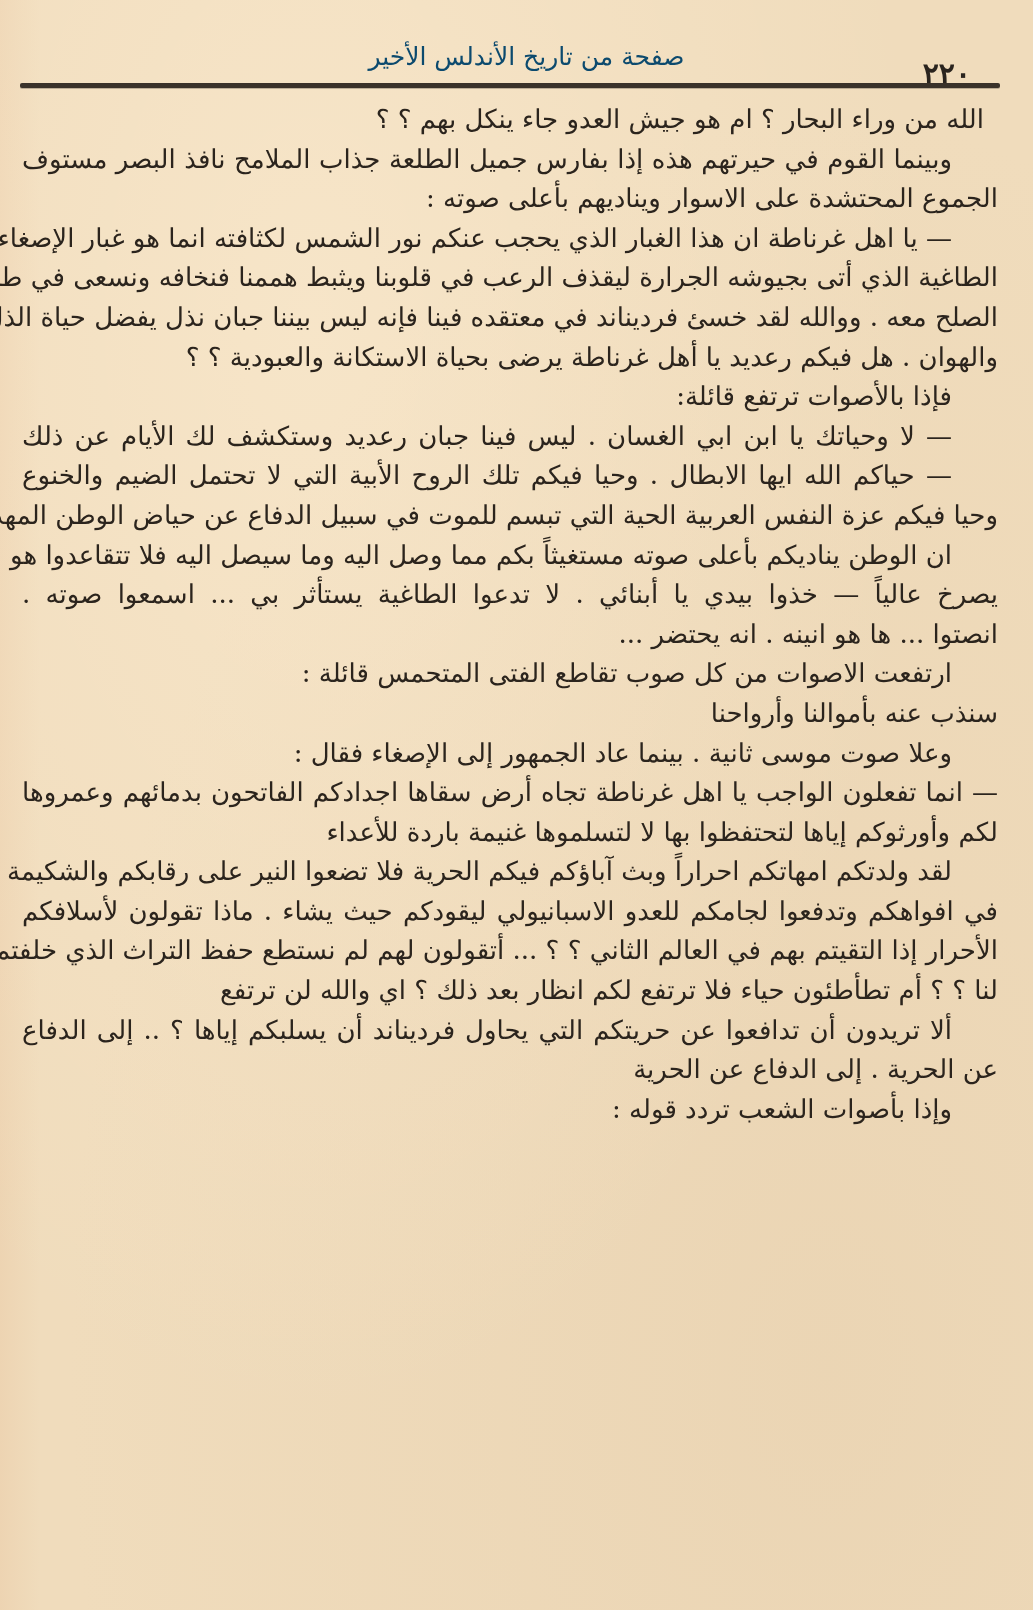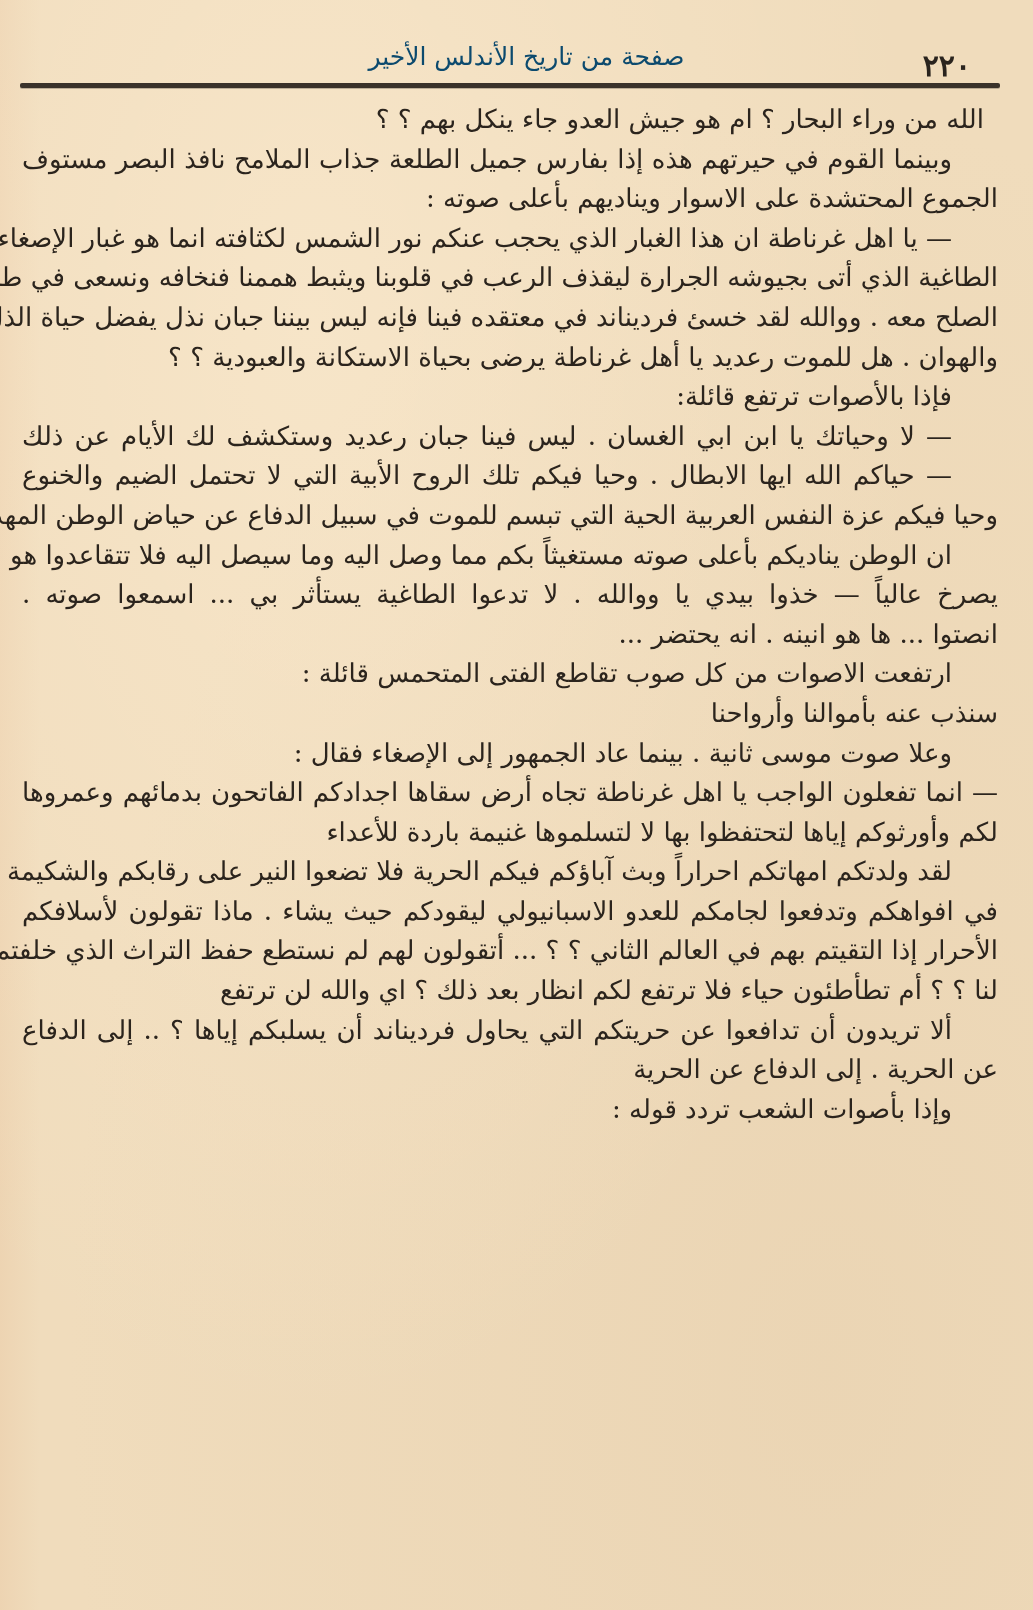--- a/index.html
+++ b/index.html
@@ -30,21 +30,21 @@
       position: absolute;
       top: 40px;
       left: 60px;
       right: 40px;
       height: 40px;
       direction: rtl;
     }
     .page-number {
       position: absolute;
       right: 22px;
-      top: 8px;
+      top: 16px;
       font-size: 30px;
       font-weight: bold;
       letter-spacing: 4px;
       color: #2a241e;
     }
     .running-title {
       position: absolute;
       left: 0;
       right: 0;
       top: 2px;
@@ -108,27 +108,27 @@
 
   <div class="head-rule"></div>
 
   <div class="body-text">
     <span class="line last indent-sm">الله من وراء البحار ؟ ام هو جيش العدو جاء ينكل بهم ؟ ؟</span>
     <span class="line indent">وبينما القوم في حيرتهم هذه إذا بفارس جميل الطلعة جذاب الملامح نافذ البصر مستوف</span>
     <span class="line last">الجموع المحتشدة على الاسوار ويناديهم بأعلى صوته :</span>
     <span class="line indent">— يا اهل غرناطة ان هذا الغبار الذي يحجب عنكم نور الشمس لكثافته انما هو غبار الإصغاء</span>
     <span class="line">الطاغية الذي أتى بجيوشه الجرارة ليقذف الرعب في قلوبنا ويثبط هممنا فنخافه ونسعى في طلب</span>
     <span class="line">الصلح معه . ووالله لقد خسئ فرديناند في معتقده فينا فإنه ليس بيننا جبان نذل يفضل حياة الذل</span>
-    <span class="line last">والهوان . هل للموت رعديد يا أهل غرناطة يرضى بحياة الاستكانة والعبودية ؟ ؟</span>
+    <span class="line last">والهوان . هل فيكم رعديد يا أهل غرناطة يرضى بحياة الاستكانة والعبودية ؟ ؟</span>
     <span class="line last indent">فإذا بالأصوات ترتفع قائلة:</span>
     <span class="line indent">— لا وحياتك يا ابن ابي الغسان . ليس فينا جبان رعديد وستكشف لك الأيام عن ذلك</span>
     <span class="line indent">— حياكم الله ايها الابطال . وحيا فيكم تلك الروح الأبية التي لا تحتمل الضيم والخنوع</span>
     <span class="line">وحيا فيكم عزة النفس العربية الحية التي تبسم للموت في سبيل الدفاع عن حياض الوطن المهددة بالضياع</span>
     <span class="line indent">ان الوطن يناديكم بأعلى صوته مستغيثاً بكم مما وصل اليه وما سيصل اليه فلا تتقاعدوا هو</span>
-    <span class="line">يصرخ عالياً — خذوا بيدي يا ووالله . لا تدعوا الطاغية يستأثر بي ... اسمعوا صوته .</span>
+    <span class="line">يصرخ عالياً — خذوا بيدي يا أبنائي . لا تدعوا الطاغية يستأثر بي ... اسمعوا صوته .</span>
     <span class="line last">انصتوا ... ها هو انينه . انه يحتضر ...</span>
     <span class="line last indent">ارتفعت الاصوات من كل صوب تقاطع الفتى المتحمس قائلة :</span>
     <span class="line last">سنذب عنه بأموالنا وأرواحنا</span>
     <span class="line last indent">وعلا صوت موسى ثانية . بينما عاد الجمهور إلى الإصغاء فقال :</span>
     <span class="line">— انما تفعلون الواجب يا اهل غرناطة تجاه أرض سقاها اجدادكم الفاتحون بدمائهم وعمروها</span>
     <span class="line last">لكم وأورثوكم إياها لتحتفظوا بها لا لتسلموها غنيمة باردة للأعداء</span>
     <span class="line indent">لقد ولدتكم امهاتكم احراراً وبث آباؤكم فيكم الحرية فلا تضعوا النير على رقابكم والشكيمة</span>
     <span class="line">في افواهكم وتدفعوا لجامكم للعدو الاسبانيولي ليقودكم حيث يشاء . ماذا تقولون لأسلافكم</span>
     <span class="line">الأحرار إذا التقيتم بهم في العالم الثاني ؟ ؟ ... أتقولون لهم لم نستطع حفظ التراث الذي خلفتموه</span>
     <span class="line last">لنا ؟ ؟ أم تطأطئون حياء فلا ترتفع لكم انظار بعد ذلك ؟ اي والله لن ترتفع</span>

